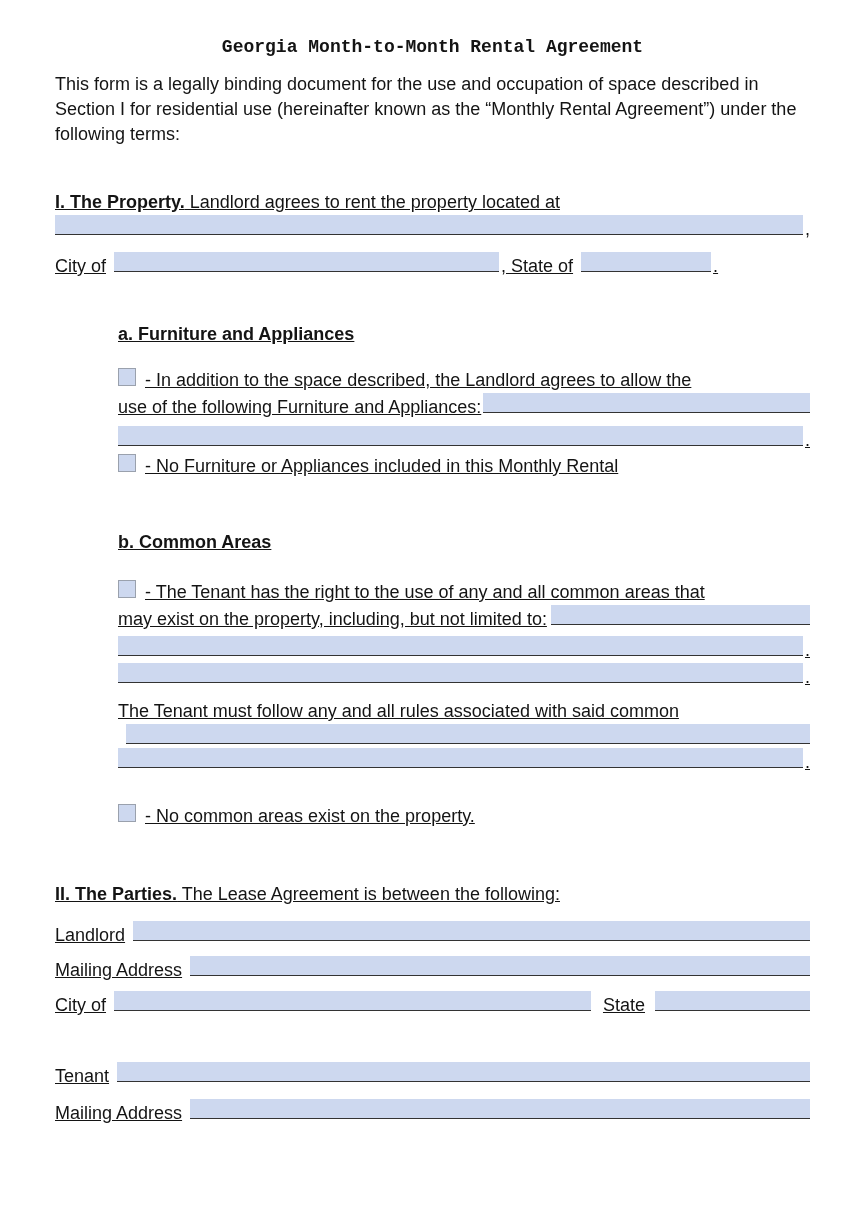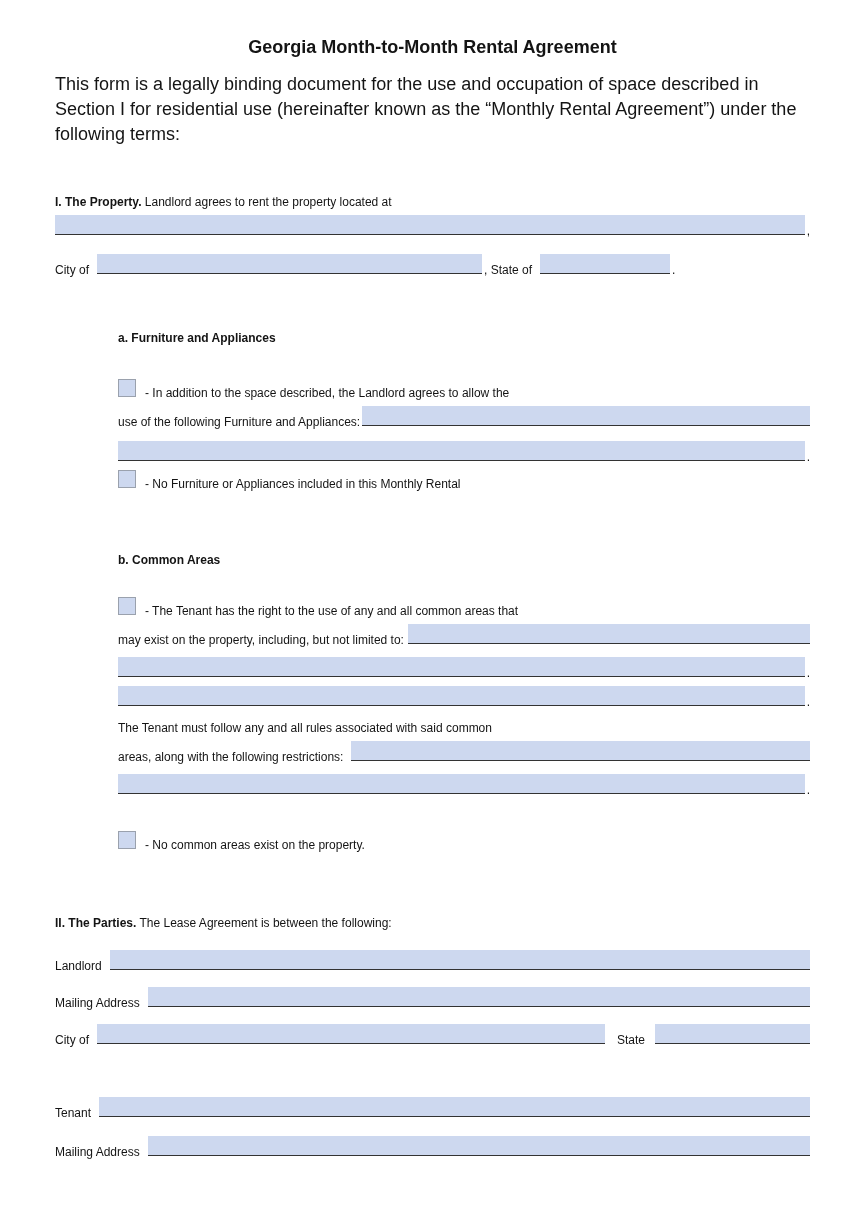--- a/index.html
+++ b/index.html
@@ -13,32 +13,34 @@
     width: 860px;
     min-height: 1230px;
     padding: 34px 50px 40px 55px;
     background: #ffffff;
   }
   .title {
     text-align: center;
     font-weight: bold;
     font-size: 18px;
     line-height: 26px;
+    font-family: Liberation Mono, monospace;
   }
   .intro {
     margin: 12px 0 14px 0;
     font-size: 18px;
     line-height: 25px;
     max-width: 760px;
   }
   .row {
     display: flex;
     align-items: baseline;
-    font-size: 12px;
+    font-size: 18px;
     line-height: 26px;
+    text-decoration: underline;
   }
   .txt { white-space: pre; }
   .bold { font-weight: bold; }
   .indent { margin-left: 63px; }
   .field {
     display: inline-block;
     height: 20px;
     background: #cdd8ef;
     border-bottom: 1px solid #333333;
   }
@@ -76,21 +78,21 @@
   <div class="row" style="margin-top:10px">
     <span class="txt">City of</span>
     <span class="field" style="width:385px;margin-left:8px"></span>
     <span class="txt punct">, State of</span>
     <span class="field" style="width:130px;margin-left:8px"></span>
     <span class="txt punct">.</span>
   </div>
 
   <div class="row indent bold" style="margin-top:42px">a. Furniture and Appliances</div>
 
-  <div class="row indent" style="margin-top:28px">
+  <div class="row indent" style="margin-top:20px">
     <span class="checkbox"></span>
     <span class="txt">- In addition to the space described, the Landlord agrees to allow the</span>
   </div>
   <div class="row indent">
     <span class="txt">use of the following Furniture and Appliances:</span>
     <span class="field grow" style="margin-left:2px"></span>
   </div>
   <div class="row indent" style="margin-top:6px">
     <span class="field grow"></span>
     <span class="txt punct">.</span>
@@ -113,25 +115,24 @@
   </div>
   <div class="row indent" style="margin-top:4px">
     <span class="field grow"></span>
     <span class="txt punct">.</span>
   </div>
   <div class="row indent">
     <span class="field grow"></span>
     <span class="txt punct">.</span>
   </div>
 
-  <div class="row indent" style="">
+  <div class="row indent" style="margin-top:8px">
     <span class="txt">The Tenant must follow any and all rules associated with said common</span>
   </div>
   <div class="row indent">
-    <span class="txt">areas, along with the following restrictions:</span>
     <span class="field grow" style="margin-left:8px"></span>
   </div>
   <div class="row indent" style="margin-top:4px">
     <span class="field grow"></span>
     <span class="txt punct">.</span>
   </div>
 
   <div class="row indent" style="margin-top:28px">
     <span class="checkbox"></span>
     <span class="txt">- No common areas exist on the property.</span>

